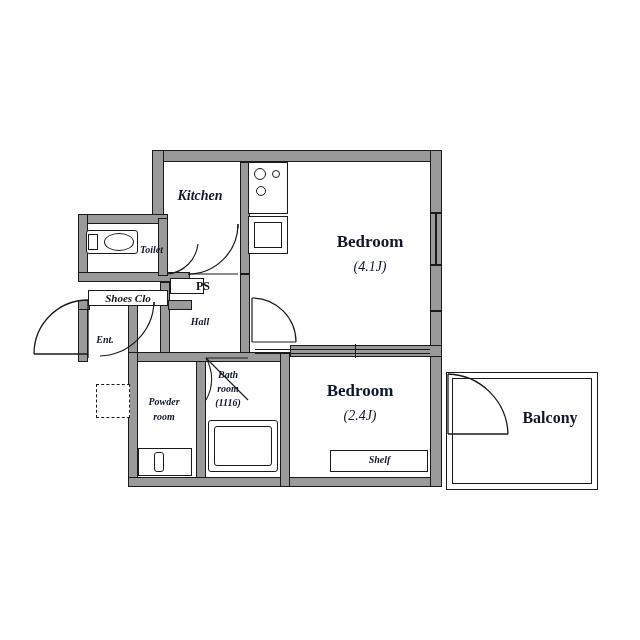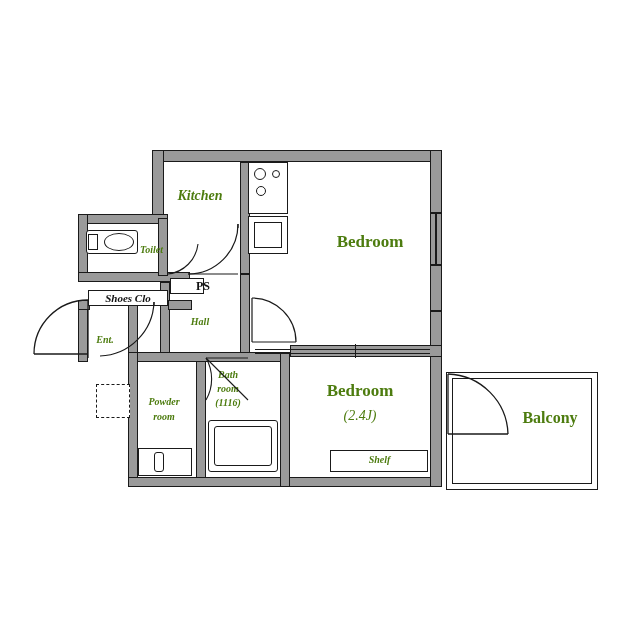--- a/index.html
+++ b/index.html
@@ -25,21 +25,21 @@
     background: #9a9a9a;
     border: 1.5px solid #1a1a1a;
     box-sizing: border-box;
   }
   .thinline {
     position: absolute;
     background: #1a1a1a;
   }
   .label {
     position: absolute;
-    color: #4d7c0f;
+    color: #0f172a;
     text-align: center;
     white-space: nowrap;
     line-height: 1.15;
   }
   .label.big {
     font-size: 17px;
     font-weight: bold;
   }
   .label.sub {
     font-size: 14px;
@@ -125,20 +125,21 @@
   <div class="thinline" style="left:430px; top:212px; width:12px; height:1.5px;"></div>
   <div class="thinline" style="left:430px; top:264px; width:12px; height:1.5px;"></div>
   <div class="thinline" style="left:435px; top:212px; width:1.5px; height:54px;"></div>
   <div class="thinline" style="left:430px; top:310px; width:12px; height:1.5px;"></div>
 
   <div class="thinline" style="left:255px; top:349px; width:175px; height:1.4px;"></div>
   <div class="thinline" style="left:255px; top:353px; width:175px; height:1.4px;"></div>
   <div class="thinline" style="left:355px; top:344px; width:1.4px; height:14px;"></div>
 
   <div class="label big" style="left:300px; top:232px; width:140px;">Bedroom</div>
+  <div class="label sub" style="left:300px; top:259px; width:140px;">(4.1J)</div>
 
   <div class="label big" style="left:290px; top:381px; width:140px;">Bedroom</div>
   <div class="label sub" style="left:290px; top:408px; width:140px;">(2.4J)</div>
 
   <div class="label med" style="left:150px; top:188px; width:100px;">Kitchen</div>
 
   <div class="label small" style="left:140px; top:244px; width:60px; text-align:left;">Toilet</div>
 
   <div class="label small" style="left:80px; top:334px; width:50px;">Ent.</div>
 

